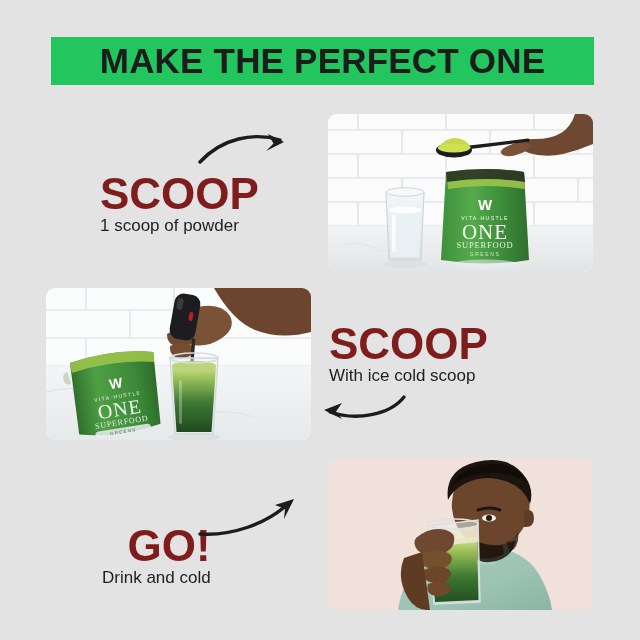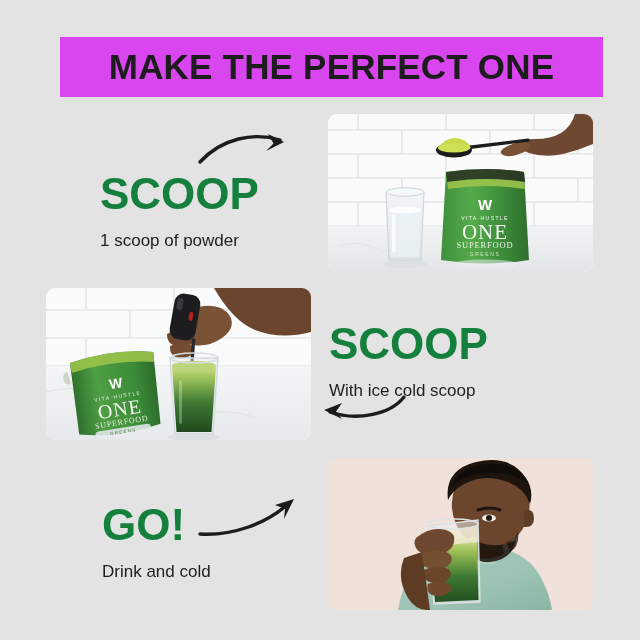--- a/index.html
+++ b/index.html
@@ -15,60 +15,60 @@
   }
   .page {
     position: relative;
     width: 640px;
     height: 640px;
   }
 
   
   .banner {
     position: absolute;
-    left: 60px;
+    left: 51px;
     top: 37px;
     width: 543px;
-    height: 60px;
-    background: #d946ef;
+    height: 48px;
+    background: #22c55e;
     display: flex;
     align-items: center;
     justify-content: center;
   }
   .banner-title {
     font-size: 35px;
     font-weight: bold;
     letter-spacing: 0.2px;
     color: #1c1c1c;
     white-space: nowrap;
     font-family: "Liberation Sans", sans-serif;
   }
 
   
   .step-text { position: absolute; }
   .step-head {
     font-size: 44px;
     font-weight: bold;
-    color: #15803d;
+    color: #7f1d1d;
     line-height: 1;
     letter-spacing: 0px;
     white-space: nowrap;
   }
   .step-sub {
     font-size: 17px;
     font-weight: normal;
     color: #1e1e1e;
     line-height: 1;
-    margin-top: 16px;
+    margin-top: 1px;
     white-space: nowrap;
   }
 
   #scoop-text { left: 100px; top: 172px; }
   #stir-text  { left: 329px; top: 322px; }
-  #go-text    { left: 102px; top: 503px; }
+  #go-text    { left: 102px; top: 524px; text-align: right; }
 
   
   .arrow { position: absolute; }
   #arrow-scoop { left: 196px; top: 126px; }
   #arrow-stir  { left: 312px; top: 391px; }
   #arrow-go    { left: 196px; top: 496px; }
 
   
   .photo {
     position: absolute;

